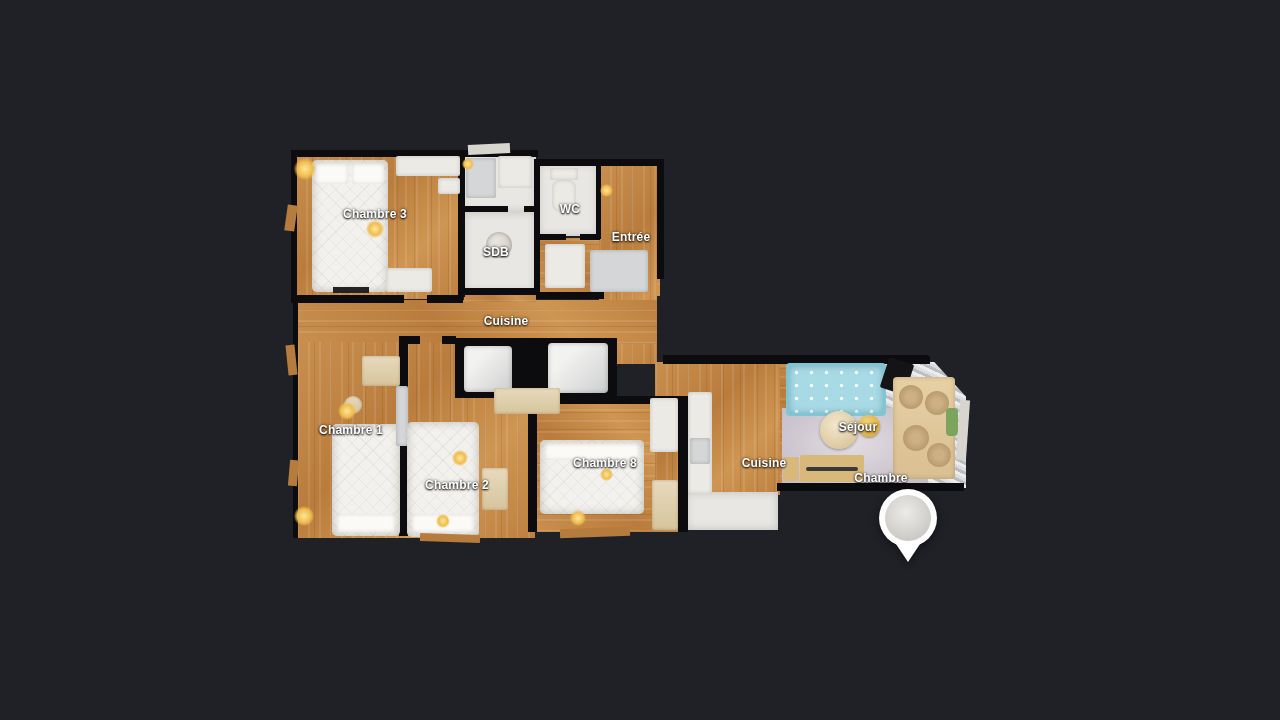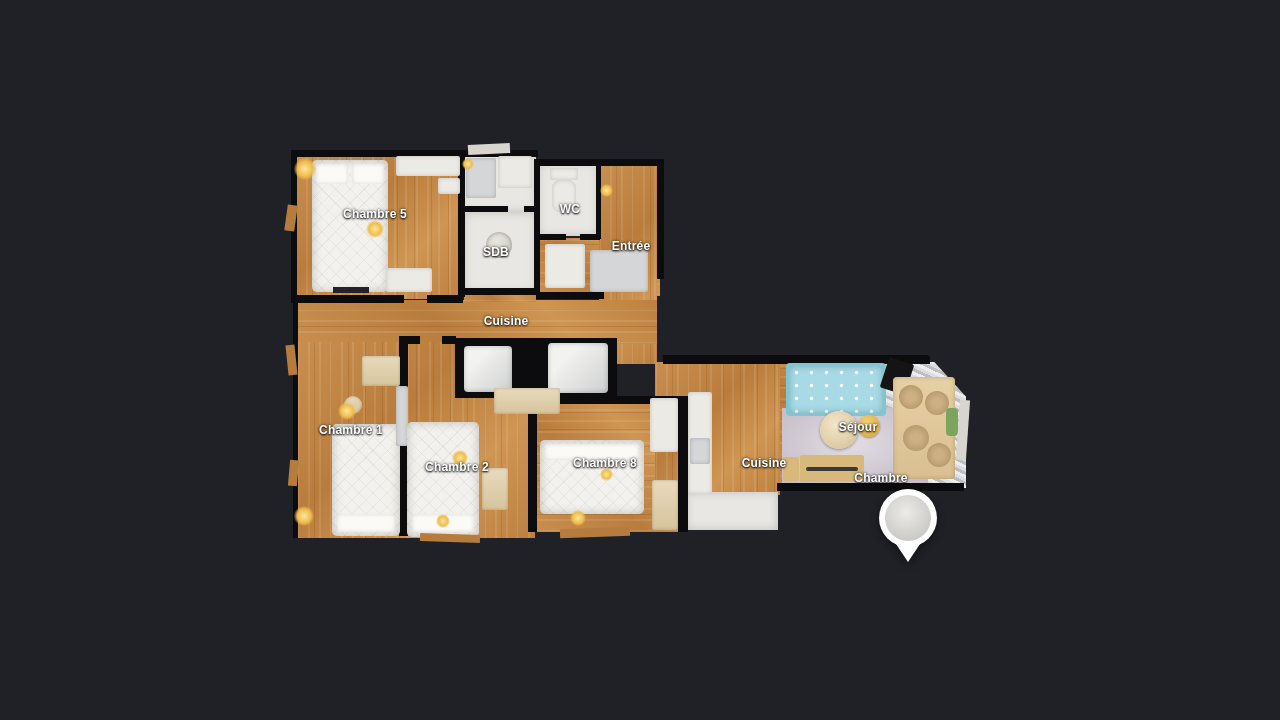--- a/index.html
+++ b/index.html
@@ -184,27 +184,27 @@
     <div class="abs gold" style="left:600px;top:468px;width:13px;height:13px;"></div>
 
     <div class="abs shard-wood" style="left:286px;top:205px;width:10px;height:26px;transform:rotate(8deg);"></div>
     <div class="abs shard-wood" style="left:287px;top:345px;width:9px;height:30px;transform:rotate(-6deg);"></div>
     <div class="abs shard-wood" style="left:289px;top:460px;width:9px;height:26px;transform:rotate(5deg);"></div>
     <div class="abs shard-light" style="left:468px;top:144px;width:42px;height:10px;transform:rotate(-3deg);"></div>
     <div class="abs shard-light" style="left:958px;top:400px;width:10px;height:60px;transform:rotate(4deg);"></div>
     <div class="abs shard-wood" style="left:420px;top:534px;width:60px;height:8px;transform:rotate(2deg);"></div>
     <div class="abs shard-wood" style="left:560px;top:528px;width:70px;height:9px;transform:rotate(-2deg);"></div>
 
-    <span class="label" style="left:375px;top:214px;">Chambre 5</span>
+    <span class="label" style="left:375px;top:214px;">Chambre 3</span>
     <span class="label" style="left:496px;top:252px;">SDB</span>
     <span class="label" style="left:570px;top:209px;">WC</span>
-    <span class="label" style="left:631px;top:246px;">Entrée</span>
+    <span class="label" style="left:631px;top:237px;">Entrée</span>
     <span class="label" style="left:506px;top:321px;">Cuisine</span>
     <span class="label" style="left:351px;top:430px;">Chambre 1</span>
-    <span class="label" style="left:457px;top:467px;">Chambre 2</span>
+    <span class="label" style="left:457px;top:485px;">Chambre 2</span>
     <span class="label" style="left:605px;top:463px;">Chambre 8</span>
     <span class="label" style="left:727px;top:463px;margin-left:37px;">Cuisine</span>
     <span class="label" style="left:858px;top:427px;">Séjour</span>
     <span class="label" style="left:881px;top:478px;">Chambre</span>
 
     <div class="abs pin-wrap" style="left:877px;top:488px;width:62px;height:76px;">
       <svg width="62" height="76" viewBox="0 0 62 76" xmlns="http://www.w3.org/2000/svg">
         <defs>
           <radialGradient id="pinInner" cx="45%" cy="38%" r="65%">
             <stop offset="0%" stop-color="#ecebe9"></stop>

